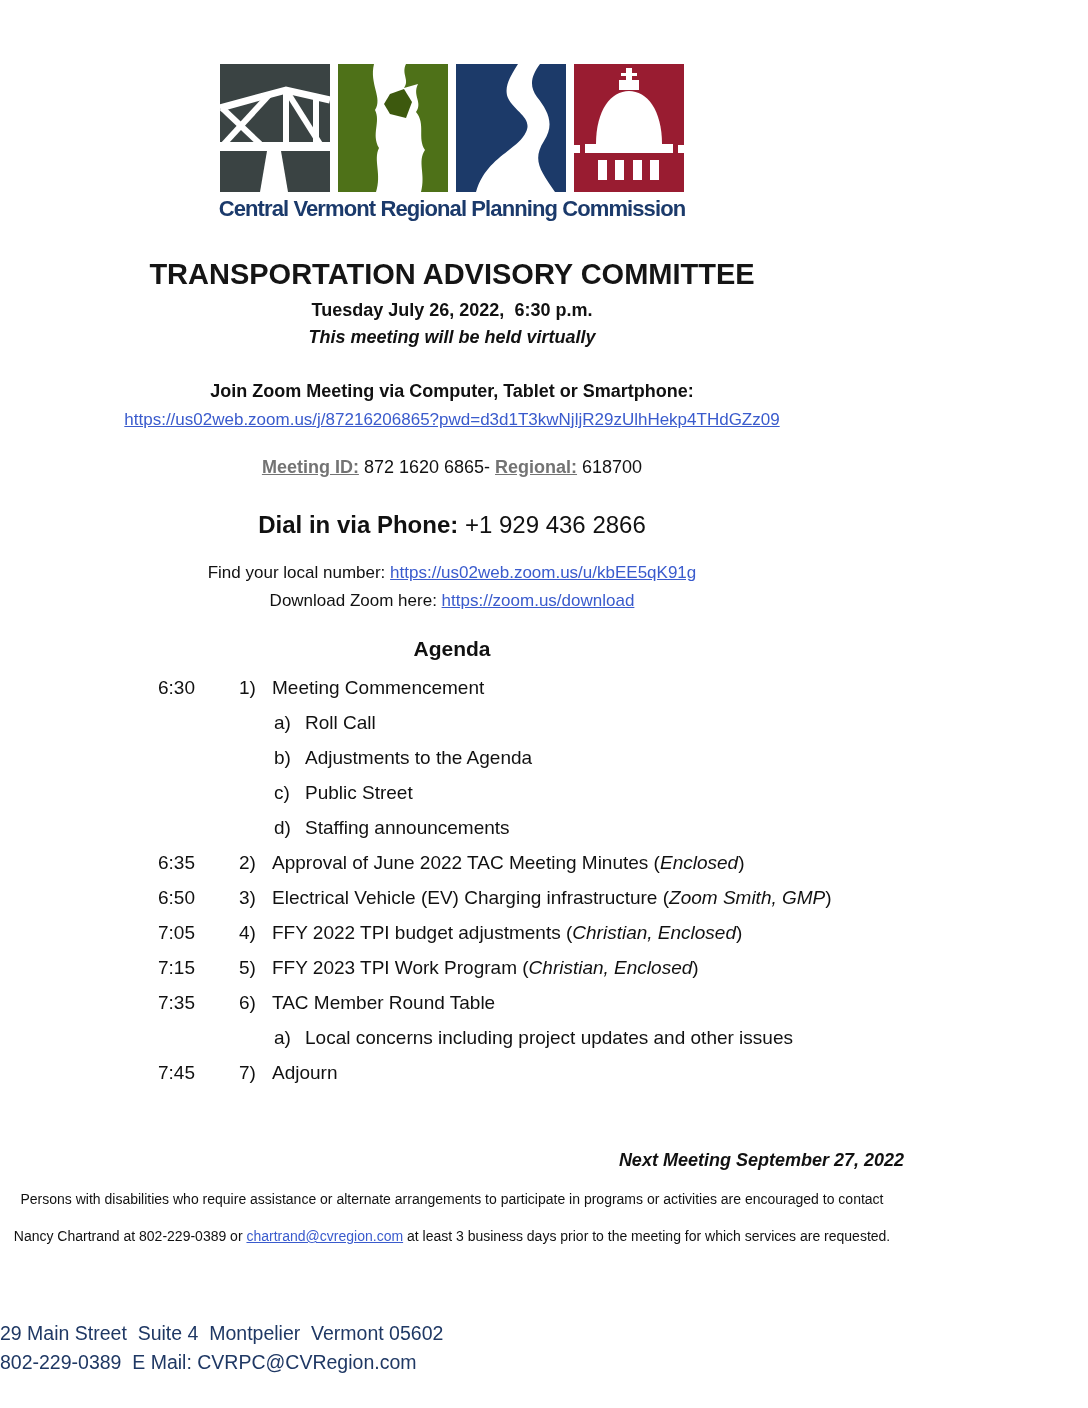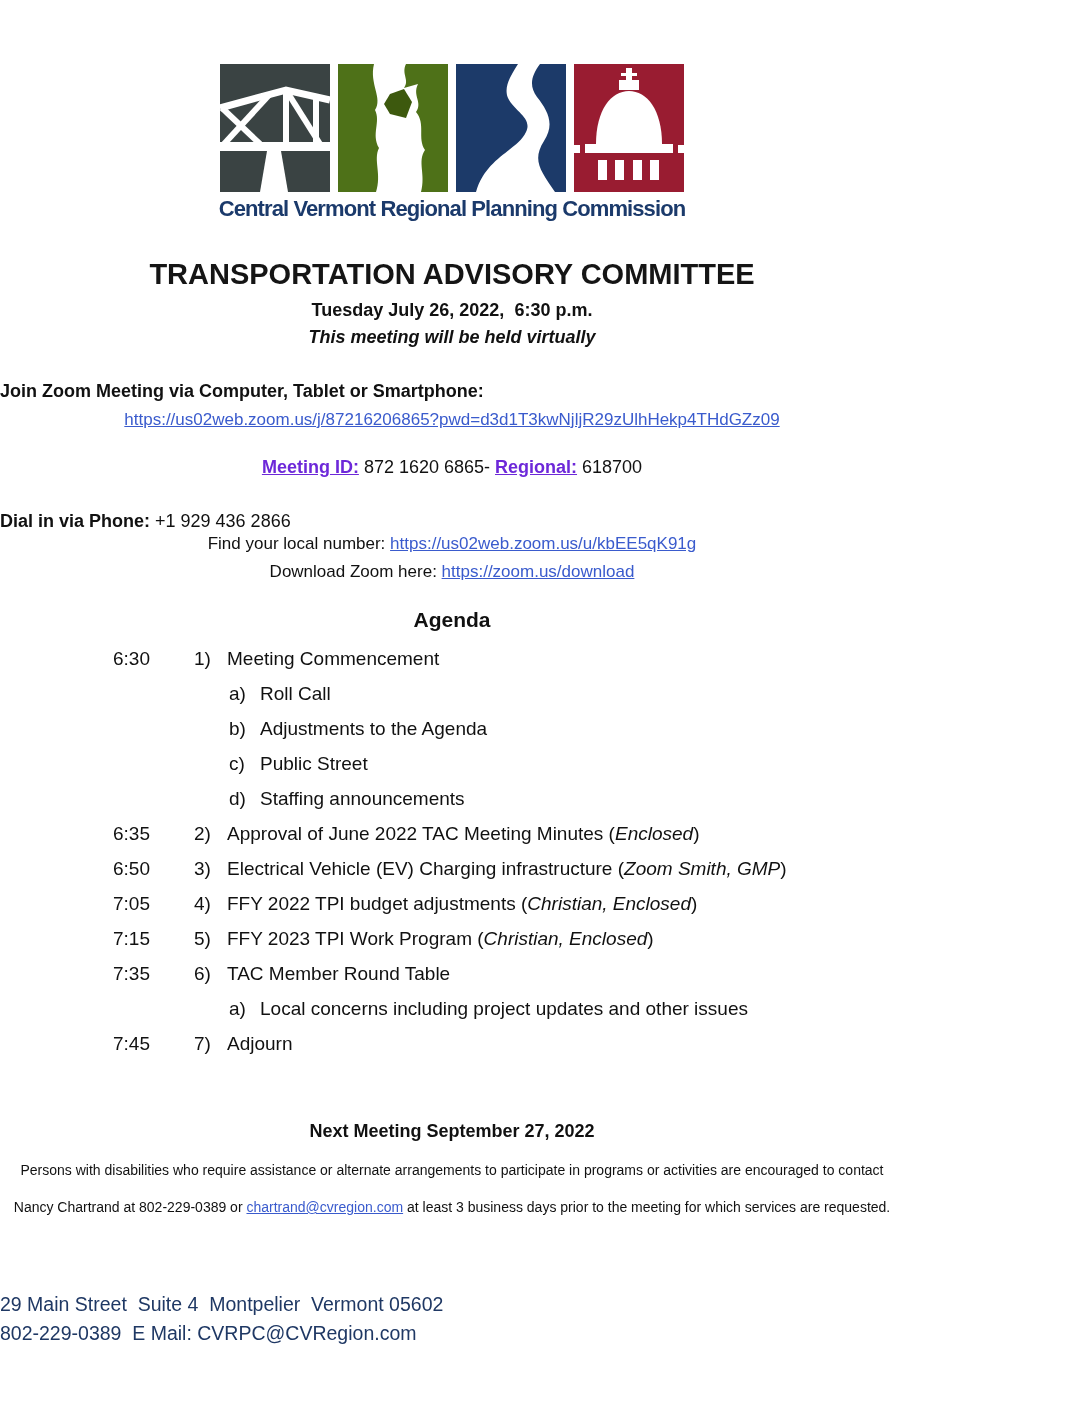--- a/index.html
+++ b/index.html
@@ -10,41 +10,41 @@
   
   .logo-svg{display:block;margin:64px auto 4px auto;}
   .wordmark{color:#1b3a6b;font-weight:bold;font-size:22px;letter-spacing:-0.9px;text-align:center;margin-bottom:36px;}
 
   
   .title{font-size:29px;font-weight:bold;text-align:center;margin:0 0 9px 0;color:#151515;}
   .date-line{font-size:18px;font-weight:bold;text-align:center;margin-bottom:6px;}
   .virtual-line{font-size:18px;font-weight:bold;font-style:italic;text-align:center;margin-bottom:33px;}
 
   
-  .join-heading{font-size:18px;font-weight:bold;margin-bottom:8px;}
+  .join-heading{font-size:18px;font-weight:bold;text-align:center;margin-bottom:8px;}
   .link-line{font-size:17px;text-align:center;margin-bottom:27px;}
   a.lnk{color:#3a5bcd;text-decoration:underline;cursor:pointer;}
   .meeting-id-line{font-size:18px;text-align:center;margin-bottom:33px;}
-  .red-label{color:#6d28d9;font-weight:bold;text-decoration:underline;}
-  .dial-line{font-size:18px;text-align:left;margin-bottom:2px;}
+  .red-label{color:#737373;font-weight:bold;text-decoration:underline;}
+  .dial-line{font-size:24px;text-align:center;margin-bottom:24px;}
   .dial-line b{font-weight:bold;}
   .sub-link-line{font-size:17px;text-align:center;margin-bottom:8px;}
   .dl-line{margin-bottom:26px;}
 
   
   .agenda-heading{font-size:21px;font-weight:bold;text-align:center;margin:0 0 9px 0;}
-  .agenda{padding-left:113px;}
+  .agenda{padding-left:113px;margin-left:45px;}
   .agenda-row{display:flex;font-size:19px;line-height:35px;}
   .agenda-row .time{width:81px;flex:none;}
   .agenda-row .marker{width:33px;flex:none;}
   .agenda-row.sub .marker{margin-left:35px;width:31px;}
   .agenda-row .text i{font-style:italic;}
 
   
-  .next-meeting{font-size:18px;font-weight:bold;text-align:center;margin-top:60px;}
+  .next-meeting{font-size:18px;font-weight:bold;font-style:italic;text-align:right;margin-top:60px;}
   .accessibility{font-size:14px;line-height:37px;text-align:center;max-width:968px;margin:10px auto 0 auto;}
   .doc-footer{margin-top:64px;color:#1f3864;font-size:19.5px;line-height:29px;}
 </style>
 </head>
 <body>
 
 <div class="page">
 
   <svg class="logo-svg" width="464" height="128" viewBox="0 0 464 128" aria-hidden="true">
 

